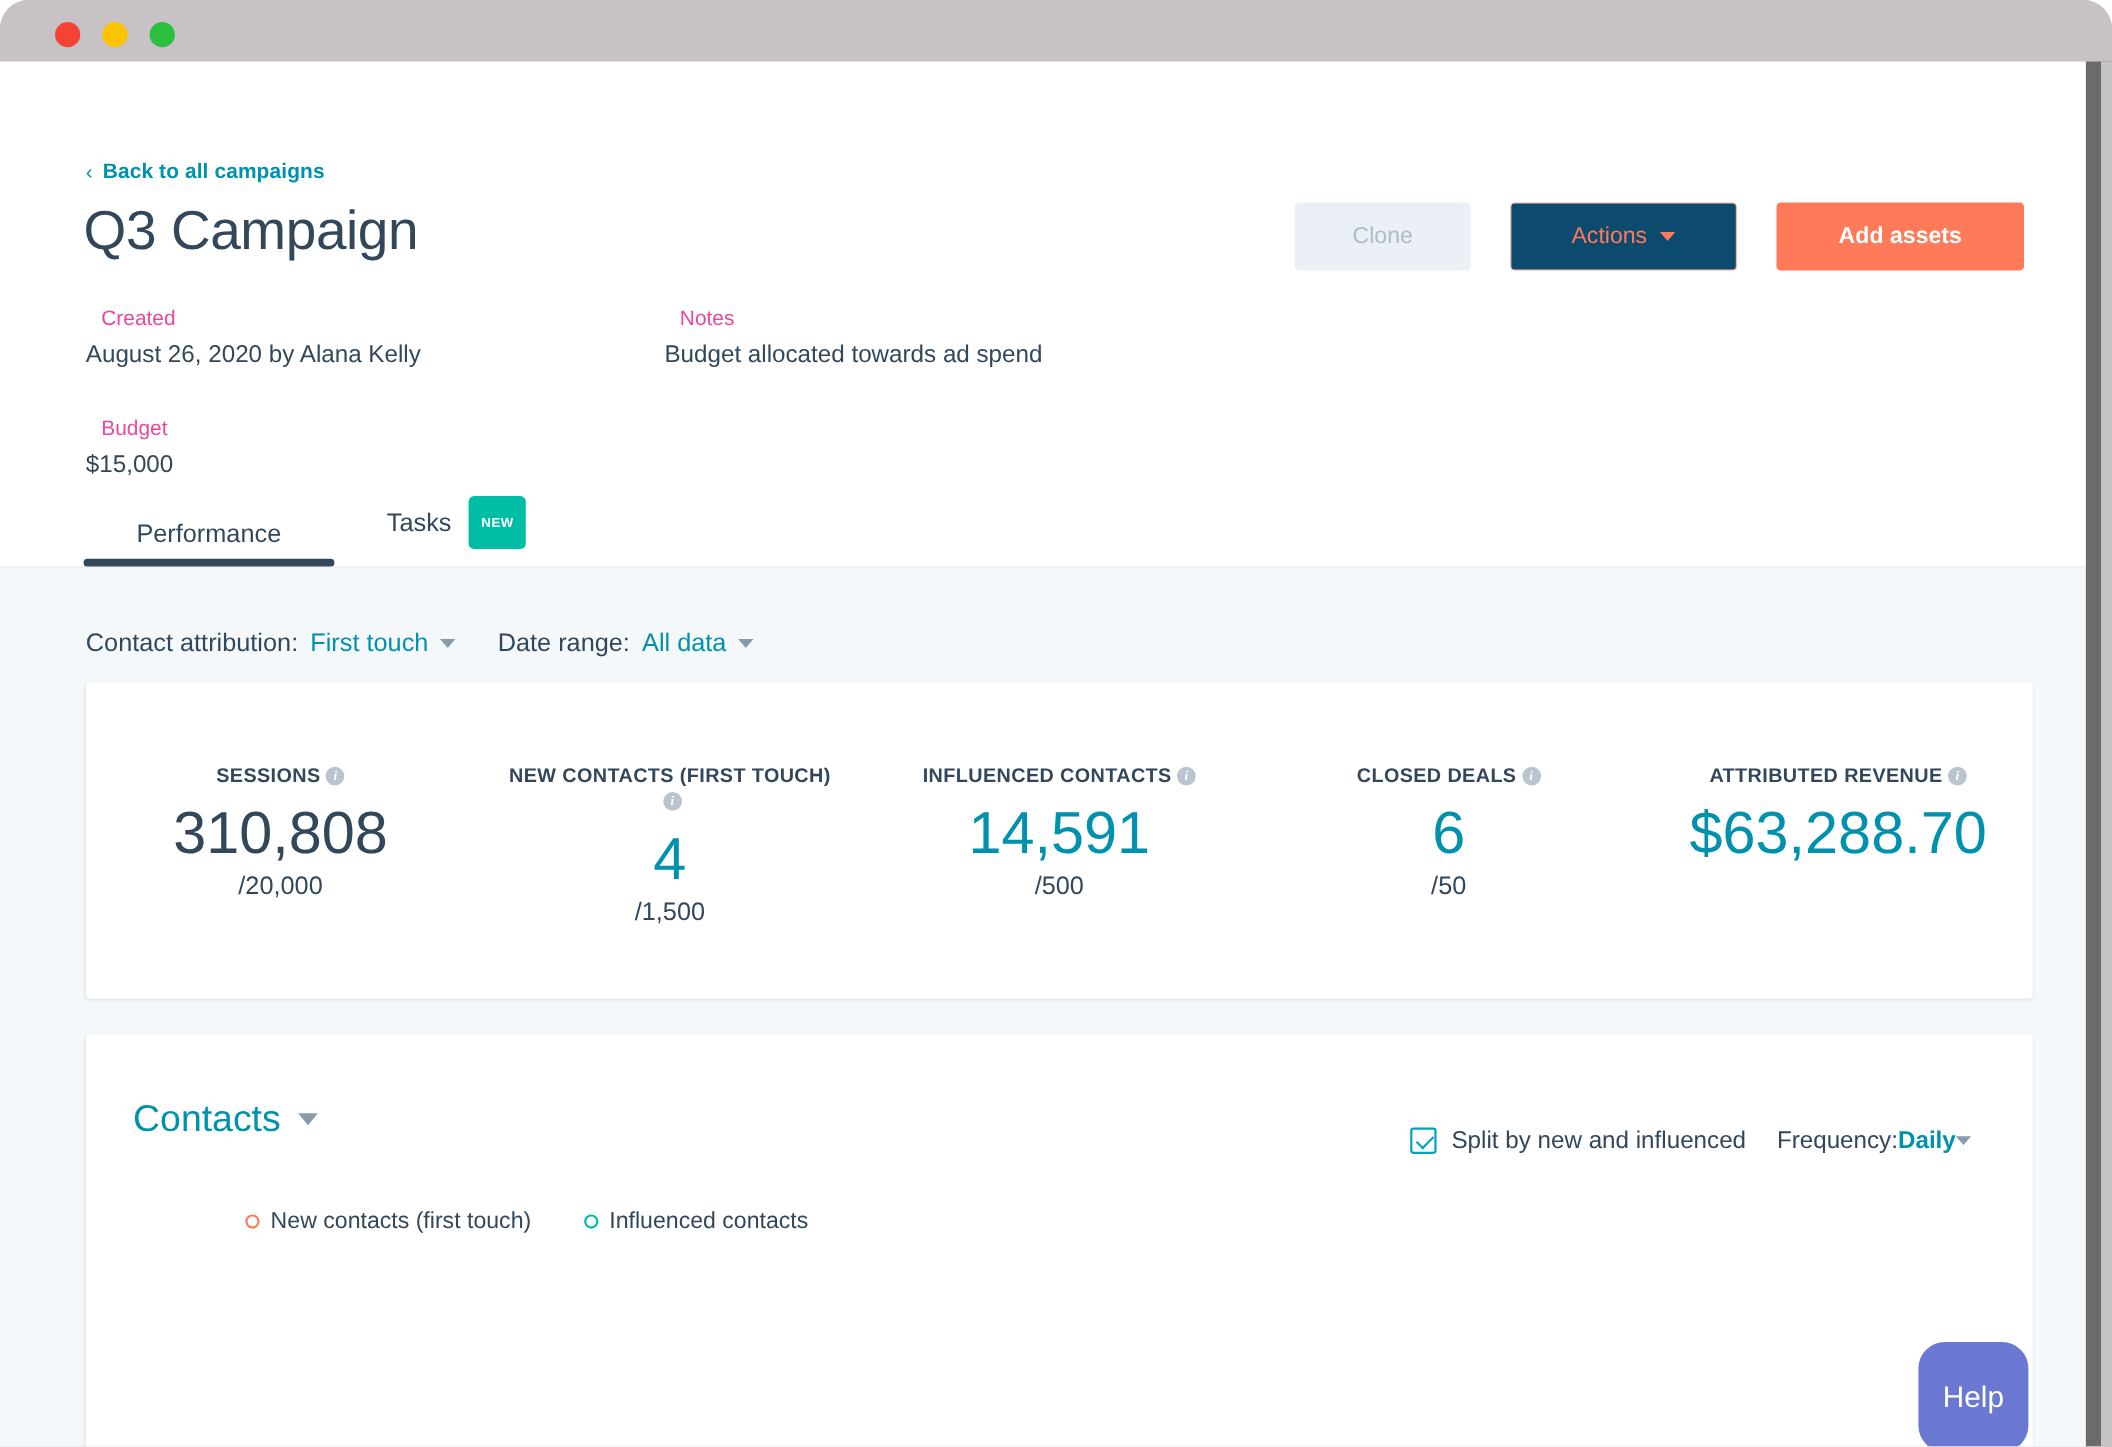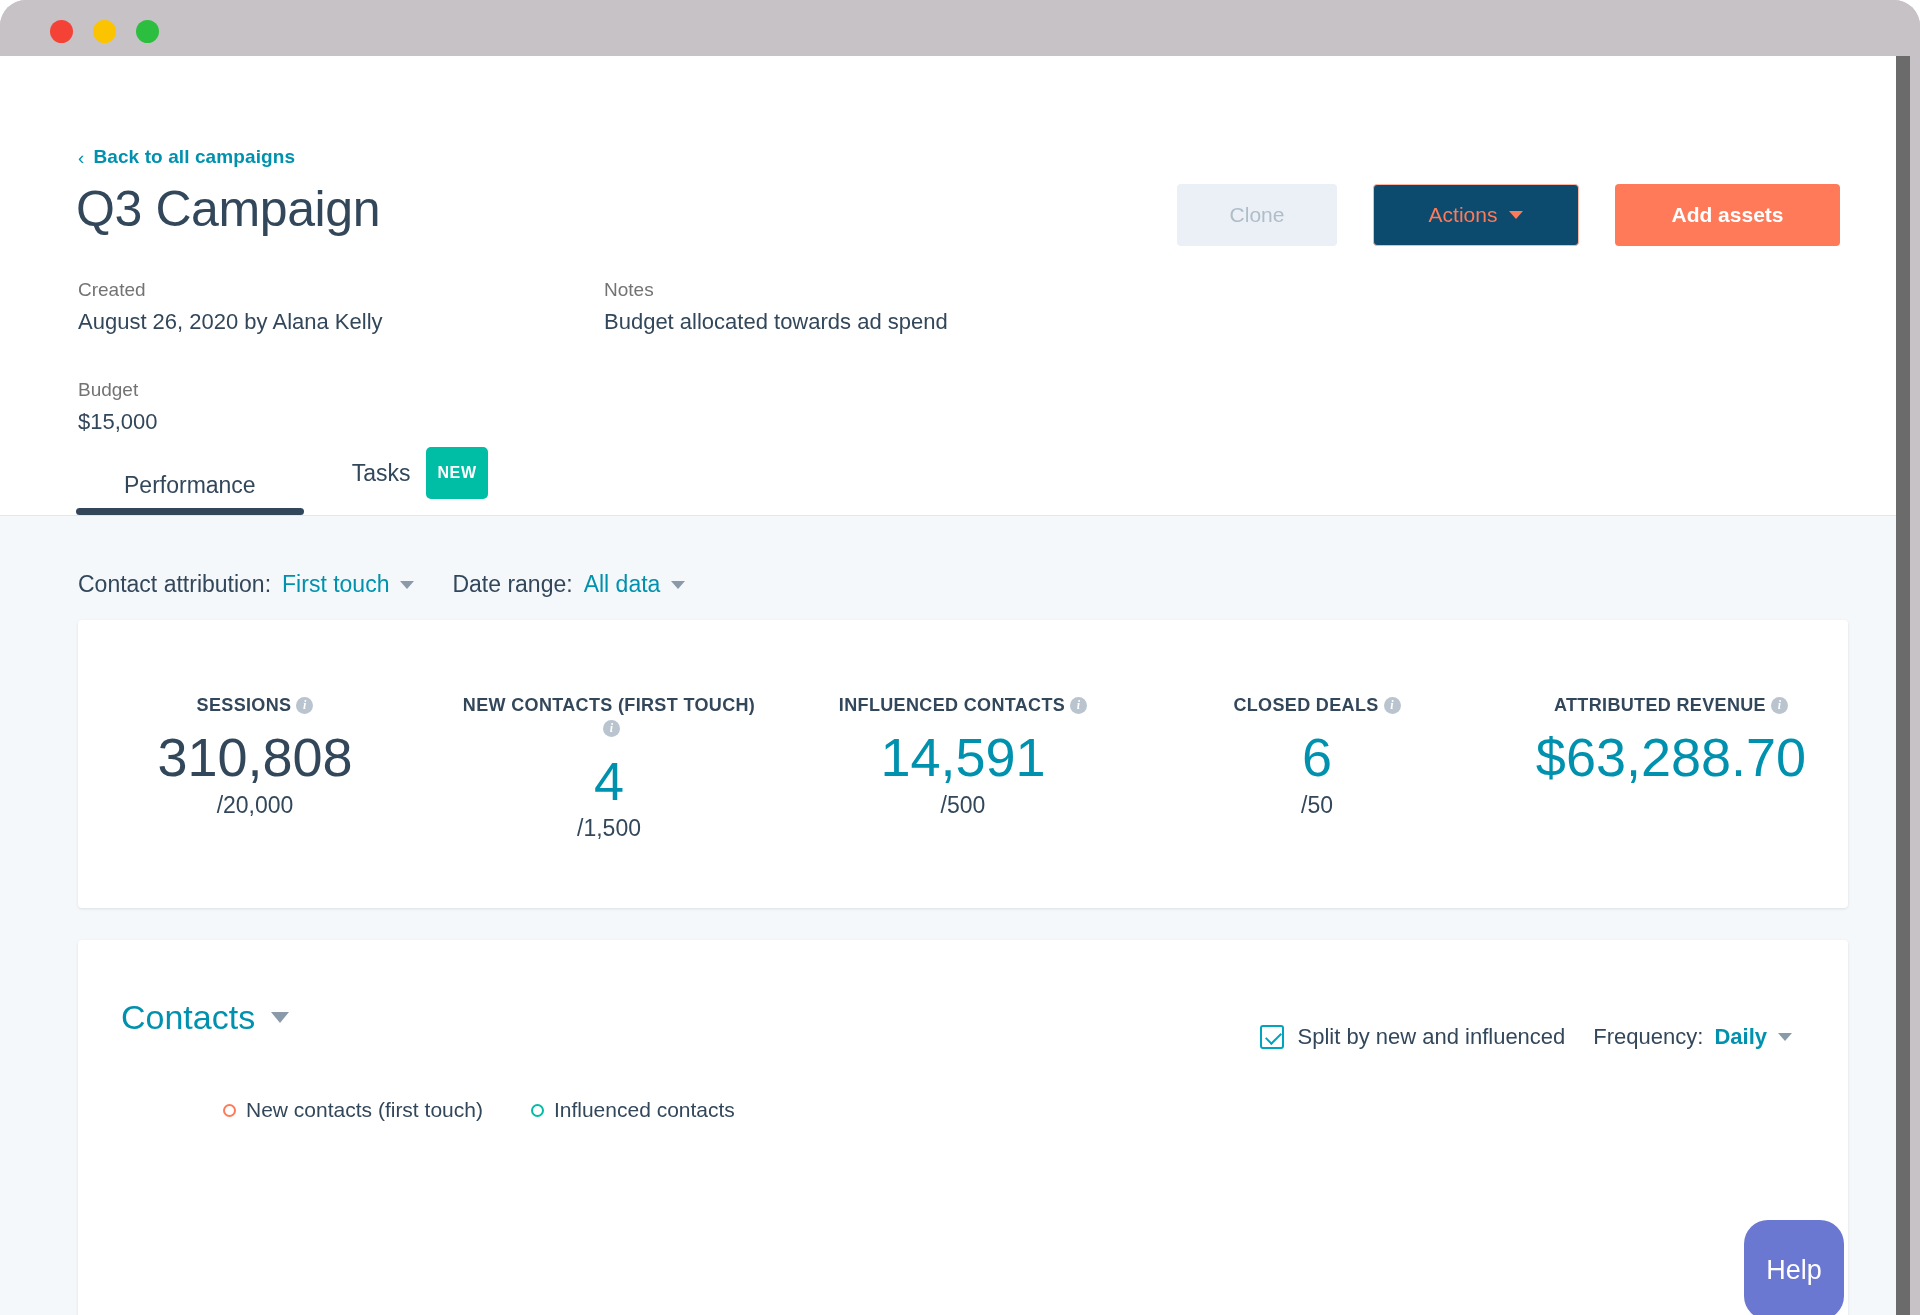--- a/index.html
+++ b/index.html
@@ -101,22 +101,23 @@
     left: 76px; top: 124px;
     font-size: 50px;
     font-weight: 300;
     color: #33475b;
     letter-spacing: -0.4px;
     white-space: nowrap;
   }
 
   .meta-label {
     font-size: 19px;
-    color: #737373;
-    white-space: nowrap;
+    color: #ec4899;
+    white-space: nowrap;
+    margin-left: 14px;
   }
   .meta-value {
     font-size: 22px;
     color: #33475b;
     white-space: nowrap;
     margin-top: 8px;
   }
   #meta-created { position: absolute; left: 78px; top: 223px; }
   #meta-notes   { position: absolute; left: 604px; top: 223px; }
   #meta-budget  { position: absolute; left: 78px; top: 323px; }
@@ -191,21 +192,21 @@
     content: "";
     position: absolute;
     left: 0; right: 0; bottom: 0;
     height: 7px;
     background: #33475b;
     border-radius: 4px;
   }
   #new-badge {
     background: #00bda5;
     color: #ffffff;
-    font-size: 16px;
+    font-size: 12px;
     font-weight: bold;
     letter-spacing: .6px;
     border-radius: 5px;
     padding: 18px 11px;
     line-height: 1;
   }
 
   
   #content {
     position: relative;
@@ -347,21 +348,21 @@
   }
   .checkbox::after {
     content: "";
     position: absolute;
     left: 7px; top: 2px;
     width: 7px; height: 13px;
     border: solid #00a4bd;
     border-width: 0 2.5px 2.5px 0;
     transform: rotate(45deg);
   }
-  .freq-group { display: flex; align-items: center; gap: 11px; }
+  .freq-group { display: flex; align-items: center; }
   .freq-value { color: #0091ae; font-weight: bold; cursor: pointer; }
 
   #chart-legend {
     position: absolute;
     left: 145px; top: 158px;
     display: flex;
     align-items: center;
     gap: 48px;
     font-size: 21px;
     color: #33475b;

